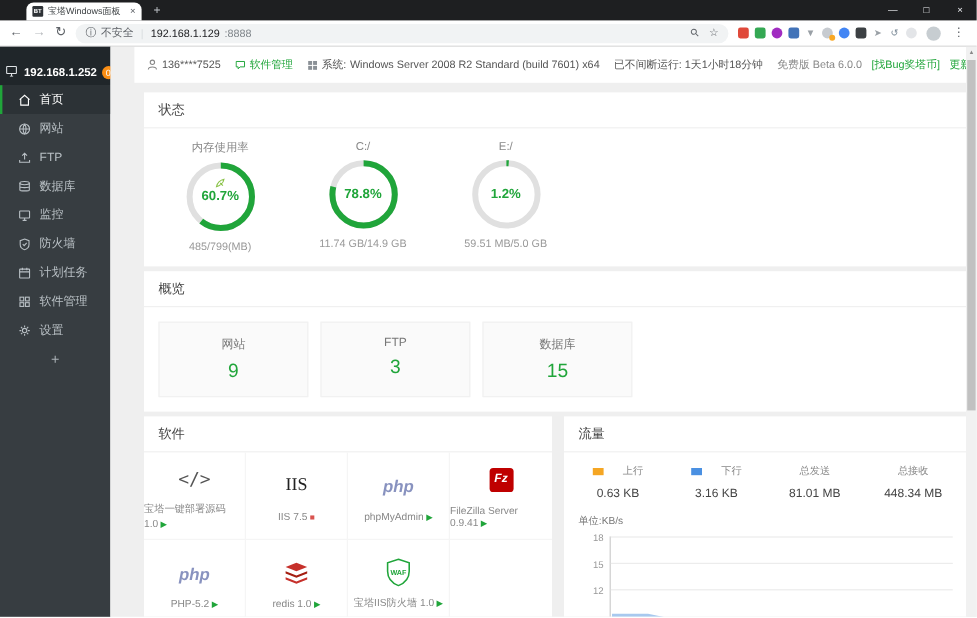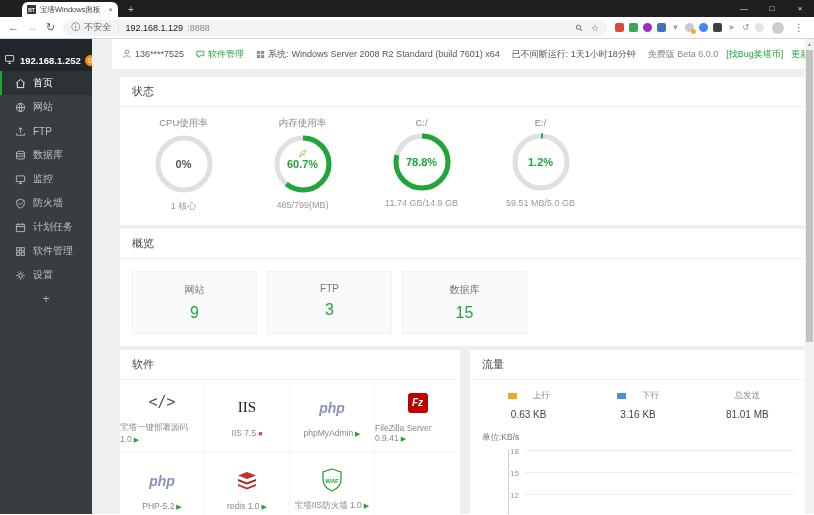--- a/index.html
+++ b/index.html
@@ -122,21 +122,21 @@
 
   
   .t-stats { display:flex; padding:10px 4px 6px 4px; }
   .t-stat { flex:1; text-align:center; }
   .t-label { font-size:8.5px; color:#888; display:flex; align-items:center; justify-content:center; gap:16px;}
   .swatch { width:9px; height:6px; display:inline-block; }
   .t-value { font-size:10px; color:#444; margin-top:7px; }
   .chart-sec { padding:6px 12px 0 12px; }
   .unit { font-size:8.5px; color:#777; margin-bottom:6px; }
   .chart-area { position:relative; height:132px; margin-left:26px; border-left:1px solid #ccc; }
-  .gline { position:absolute; left:16px; right:0; border-top:1px solid #ececec; }
+  .gline { position:absolute; left:0; right:0; border-top:1px solid #ececec; }
   .gline span { position:absolute; left:-26px; top:-4px; width:20px; text-align:right;
                 font-size:8px; color:#999; }
   .area-svg { position:absolute; left:1px; top:0; width:100%; height:132px; }
 
   
   .scrollbar { position:absolute; right:0; top:0; bottom:0; width:9px; background:#f1f1f1; }
   .sb-up { height:10px; text-align:center; font-size:5px; color:#888; line-height:10px; cursor:pointer;}
   .sb-thumb { position:absolute; top:11px; left:1px; width:7px; height:292px; background:#c1c1c1; cursor:pointer;}
 </style>
 </head>
@@ -299,31 +299,20 @@
 
       </span>
     </div>
 
     <div class="content">
 
       <div class="panel">
         <div class="panel-title">状态</div>
         <div class="gauges">
           <div class="gauge">
-            <div class="g-title">CPU使用率</div>
-            <div class="g-ring">
-              <svg width="62" height="62">
-                  <circle class="gauge-bg" cx="31" cy="31" r="26"></circle>
-                  <circle class="gauge-fg" cx="31" cy="31" r="26" style="stroke-dasharray: 0, 163.363;"></circle>
-                </svg>
-              <div class="g-pct" style="color: rgb(85, 85, 85);">0%</div>
-            </div>
-            <div class="g-sub">1 核心</div>
-          </div>
-          <div class="gauge">
             <div class="g-title">内存使用率</div>
             <div class="g-ring">
               <svg width="62" height="62">
                   <circle class="gauge-bg" cx="31" cy="31" r="26"></circle>
                   <circle class="gauge-fg" cx="31" cy="31" r="26" style="stroke-dasharray: 99.1612, 163.363;"></circle>
                 </svg>
               <div class="g-release">
                 <svg width="9" height="9" viewBox="0 0 10 10">
                     <path d="M1.5 8.5 C2 5.5 5 2 8.5 1.5 C8 5 4.5 8 1.5 8.5 Z M5 5 L7.5 7.5" fill="none" stroke="#8bc34a"></path>
                   </svg>
@@ -441,20 +430,26 @@
                   <span>下行</span>
                 </div>
               <div class="t-value">3.16 KB</div>
             </div>
             <div class="t-stat">
               <div class="t-label">
                   <span>总发送</span>
                 </div>
               <div class="t-value">81.01 MB</div>
             </div>
+            <div class="t-stat">
+              <div class="t-label">
+                  <span>总接收</span>
+                </div>
+              <div class="t-value">448.34 MB</div>
+            </div>
           </div>
           <div class="chart-sec">
             <div class="unit">单位:KB/s</div>
             <div class="chart-area">
               <div class="gline" style="top:0">
                   <span>18</span>
                 </div>
               <div class="gline" style="top:22px">
                   <span>15</span>
                 </div>

